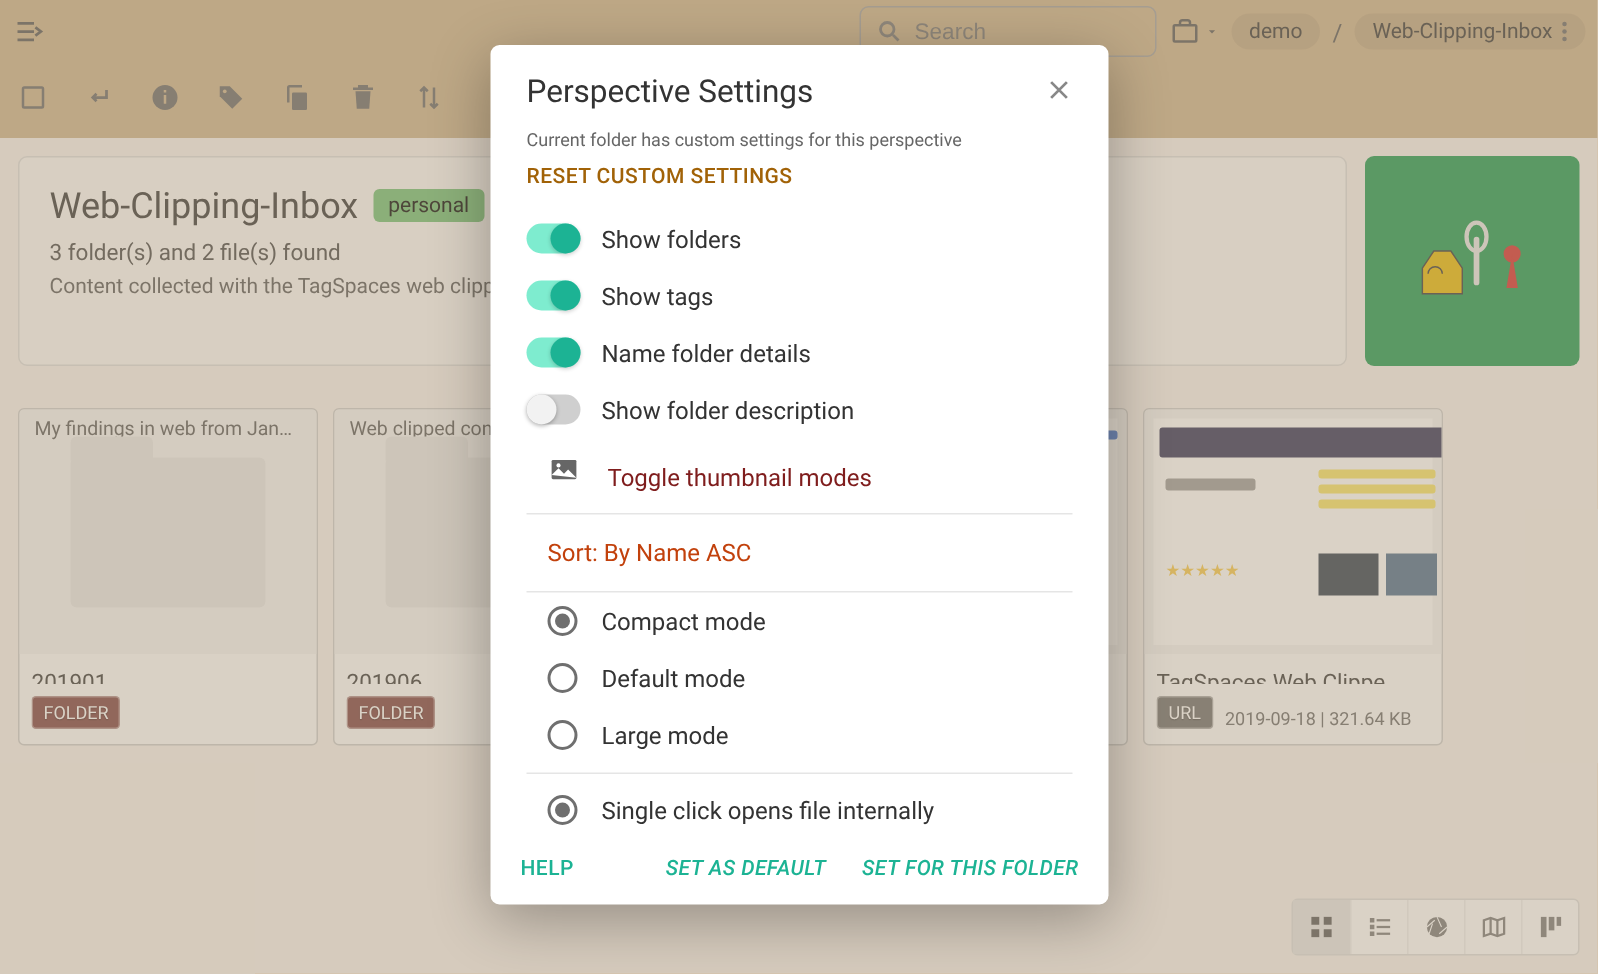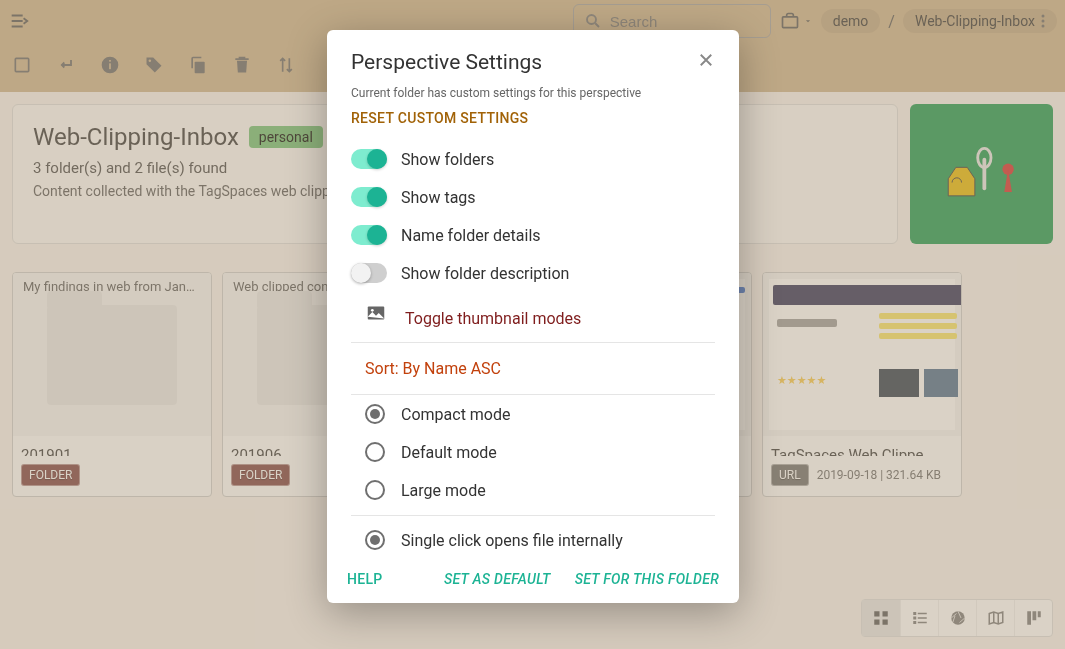--- a/index.html
+++ b/index.html
@@ -299,21 +299,21 @@
         <div class="preview-stripe" style="top:40px;left:8px;width:60px;height:8px;background:#999;"></div>
         <div style="position:absolute;top:90px;left:8px;">
           <span style="color:#f7c948;font-size:11px;">★★★★★</span>
         </div>
         <div style="position:absolute;top:90px;left:110px;width:40px;height:28px;background:#2b3a4a;"></div>
         <div style="position:absolute;top:90px;left:155px;width:34px;height:28px;background:#4a6a8a;"></div>
       </div>
         </div>
       <div class="meta">
         <div class="name">TagSpaces Web Clippe…</div>
-        <div style="display:flex;gap:8px;align-items:center;">
+        <div style="display:flex;gap:8px;align-items:flex-end;">
           <div class="type-badge type-url">URL</div>
           <div class="file-stats">2019-09-18 | 321.64 KB</div>
         </div>
       </div>
     </div>
   </div>
 
   <div class="view-switch">
     <div class="vbtn active">
         <svg width="18" height="18" viewBox="0 0 24 24" fill="#555">

